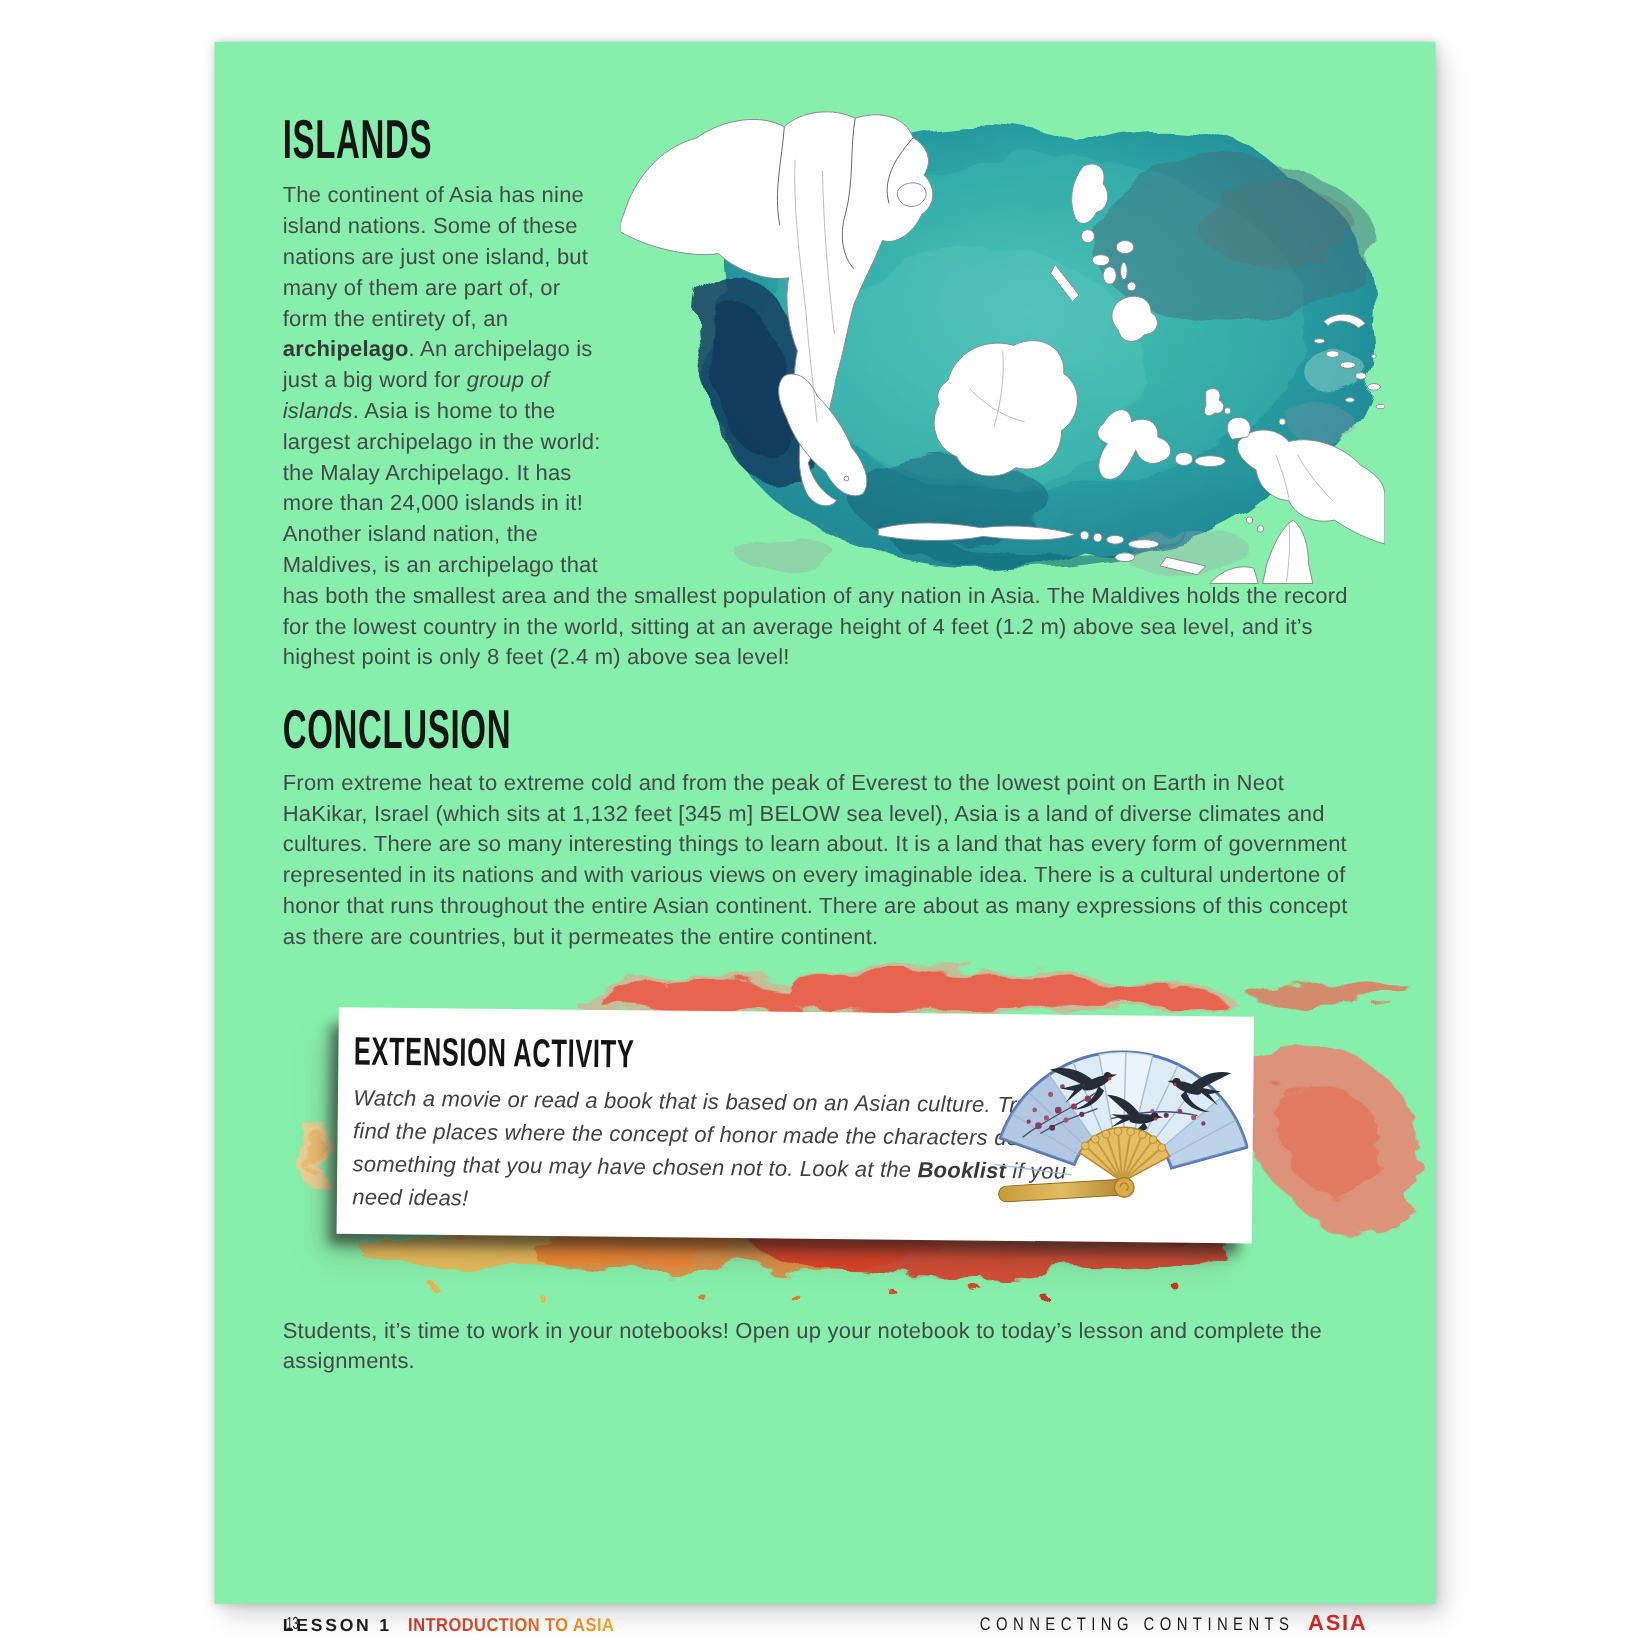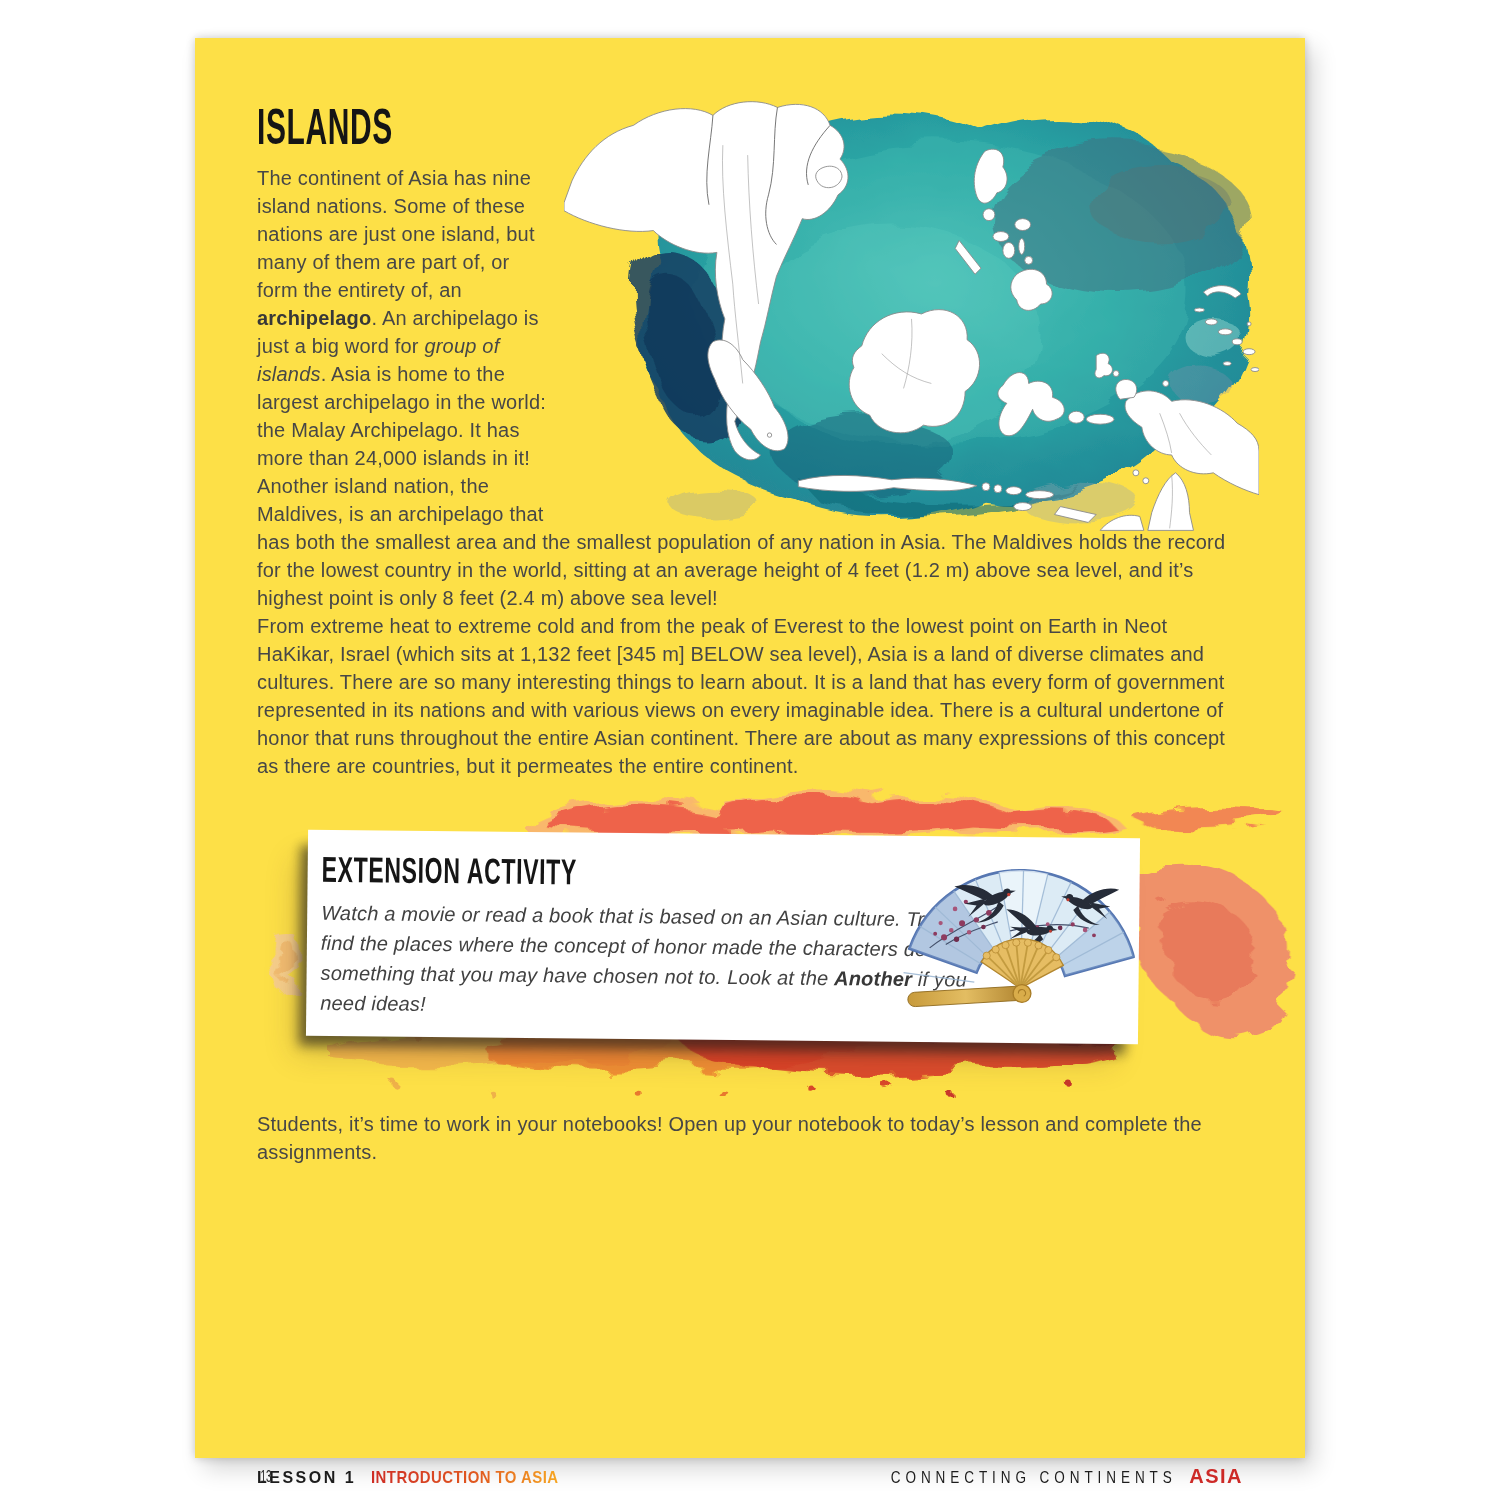--- a/index.html
+++ b/index.html
@@ -2,21 +2,21 @@
 <html><head>
 <meta charset="utf-8">
 <style>
   html,body{margin:0;padding:0;}
   body{
     width:1500px;height:1500px;background:#ffffff;overflow:hidden;
     font-family:"Liberation Sans",sans-serif;position:relative;
   }
   .sheet{
     position:absolute;left:195px;top:38px;width:1110px;height:1420px;
-    background:#fde047;
+    background:#86efac;
     box-shadow:0 0 9px rgba(0,0,0,.20), 9px 11px 22px rgba(0,0,0,.16);
   }
   .content{position:relative;height:100%;padding:0 62px;box-sizing:border-box;}
 
   
   .hd{font-weight:700;color:#151515;line-height:1;margin:0;}
   .hd>span{display:inline-block;transform:scaleX(.60);transform-origin:0 60%;letter-spacing:1px;white-space:nowrap;}
   .hd-xl{font-size:50px;}
   .hd-md{font-size:36px;}
 
@@ -166,20 +166,23 @@
             <path d="M350,235 C352,260 348,285 342,305"></path>
             <path d="M320,270 C335,285 350,295 370,300"></path>
             <path d="M620,330 C628,345 640,360 652,372"></path>
             <path d="M600,330 C606,345 610,358 612,370"></path>
             <path d="M612,392 C614,412 612,430 610,446"></path>
           </g>
         </svg>
       </span><span><span>The continent of Asia has nine island nations. Some of these nations are just one island, but many of them are part of, or form the entirety of, an </span><span class="seg-b">archipelago</span><span>. An archipelago is just a big word for </span><span class="seg-i">group of islands</span><span>. Asia is home to the largest archipelago in the world: the Malay Archipelago. It has more than 24,000 islands in it! Another island nation, the Maldives, is an archipelago that has both the smallest area and the smallest population of any nation in Asia. The Maldives holds the record for the lowest country in the world, sitting at an average height of 4 feet (1.2 m) above sea level, and it’s highest point is only 8 feet (2.4 m) above sea level!</span></span>
     </p>
 
+    <h1 class="hd hd-xl h-conclusion">
+      <span>CONCLUSION</span>
+    </h1>
     <p class="para"><span><span>From extreme heat to extreme cold and from the peak of Everest to the lowest point on Earth in Neot HaKikar, Israel (which sits at 1,132 feet [345 m] BELOW sea level), Asia is a land of diverse climates and cultures. There are so many interesting things to learn about. It is a land that has every form of government represented in its nations and with various views on every imaginable idea. There is a cultural undertone of honor that runs throughout the entire Asian continent. There are about as many expressions of this concept as there are countries, but it permeates the entire continent.</span></span></p>
 
     <div class="ext-zone">
 
       <svg class="splashes" viewBox="0 0 1050 330" preserveAspectRatio="none">
         <defs>
           <filter id="wc3" x="-30%" y="-30%" width="160%" height="160%">
             <feTurbulence type="fractalNoise" baseFrequency="0.02 0.05" numOctaves="3" seed="11" result="n"></feTurbulence>
             <feDisplacementMap in="SourceGraphic" in2="n" scale="30"></feDisplacementMap>
           </filter>
@@ -213,21 +216,21 @@
           <circle cx="245" cy="306" r="3" fill="#efb14a"></circle>
             <circle cx="150" cy="298" r="3" fill="#efb14a"></circle>
           <circle cx="95" cy="246" r="4" fill="#f0b95c"></circle>
         </g>
       </svg>
 
       <div class="ext-card">
         <h2 class="hd hd-md" style="margin-bottom:10px;">
           <span style="transform:scaleX(.64);">EXTENSION ACTIVITY</span>
         </h2>
-        <p class="para"><span><span class="seg-i">Watch a movie or read a book that is based on an Asian culture. Try to find the places where the concept of honor made the characters do something that you may have chosen not to. Look at the </span><span class="seg-b seg-i">Another</span><span class="seg-i"> if you need ideas!</span></span></p>
+        <p class="para"><span><span class="seg-i">Watch a movie or read a book that is based on an Asian culture. Try to find the places where the concept of honor made the characters do something that you may have chosen not to. Look at the </span><span class="seg-b seg-i">Booklist</span><span class="seg-i"> if you need ideas!</span></span></p>
 
         <div class="fan-wrap">
           <svg viewBox="0 0 260 190">
             <defs>
               <linearGradient id="goldG" x1="0" y1="0" x2="1" y2="0">
                 <stop offset="0" stop-color="#c79a3b"></stop>
                   <stop offset=".5" stop-color="#e3bd62"></stop>
                   <stop offset="1" stop-color="#b08430"></stop>
               </linearGradient>
             </defs>

